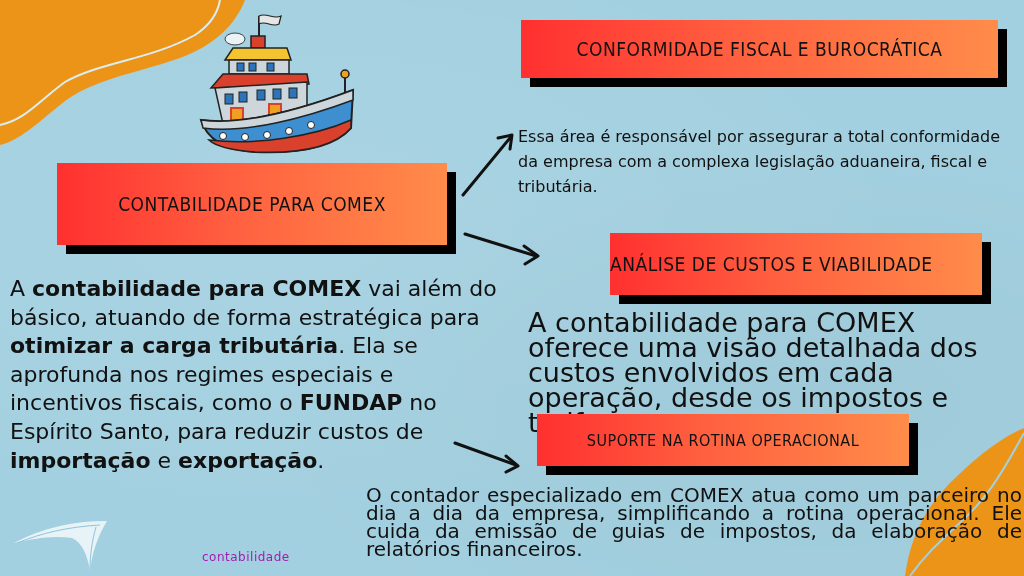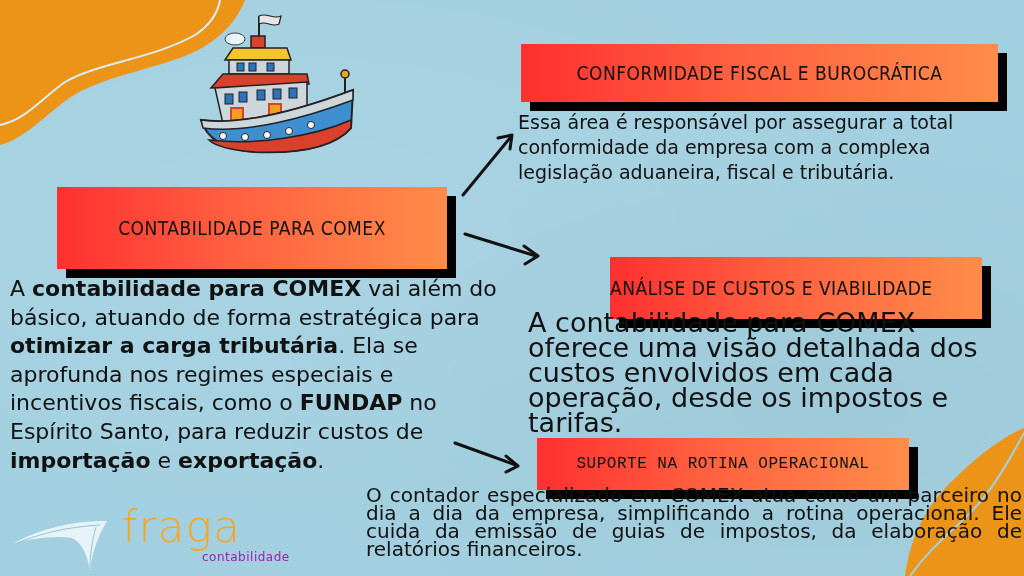--- a/index.html
+++ b/index.html
@@ -5,21 +5,21 @@
   html, body { margin:0; padding:0; }
   body { width:1024px; height:576px; overflow:hidden; position:relative;
          background:#a3d0e0; font-family:"DejaVu Sans", sans-serif; color:#111; }
   .bg-tex { position:absolute; inset:0;
             background:radial-gradient(ellipse at 30% 40%, rgba(255,255,255,0.08), transparent 60%),
                        radial-gradient(ellipse at 80% 70%, rgba(0,0,0,0.03), transparent 50%); }
   .blob { position:absolute; }
   .banner { position:absolute; box-sizing:border-box; display:flex; align-items:center; justify-content:center;
             background:linear-gradient(90deg, #ff3030 0%, #ff6040 45%, #ff8c4a 100%);
             box-shadow:9px 9px 0 #000; font-family:"DejaVu Sans Condensed","DejaVu Sans", sans-serif;
-            text-transform:uppercase; color:#111; font-weight:normal; letter-spacing:0.5px;margin-top:24px; }
+            text-transform:uppercase; color:#111; font-weight:normal; letter-spacing:0.5px; }
   .para { position:absolute; line-height:1.2; }
   .para b { font-weight:bold; }
   .arrow { position:absolute; overflow:visible; }
   .logo { position:absolute; left:12px; top:505px; width:310px; height:65px; }
   .logo-word { position:absolute; left:110px; top:0px; font-family:"DejaVu Sans", sans-serif;
                font-size:44px; color:#f5a623; font-weight:300; letter-spacing:1px; line-height:1; }
   .logo-sub { position:absolute; left:190px; top:45px; font-size:12px; color:#a21caf; letter-spacing:0.5px; }
 </style>
 </head>
 <body>
@@ -79,32 +79,32 @@
   <span>Contabilidade para COMEX</span>
 </div>
 
 <div class="para" style="left:10px;top:275px;width:500px;font-size:22px;line-height:28.6px;">
   <span>A </span><b>contabilidade para COMEX</b><span> vai além do básico, atuando de forma estratégica para </span><b>otimizar a carga tributária</b><span>. Ela se aprofunda nos regimes especiais e incentivos fiscais, como o </span><b>FUNDAP</b><span> no Espírito Santo, para reduzir custos de </span><b>importação</b><span> e </span><b>exportação</b><span>.</span>
 </div>
 
 <div class="banner" style="left:521px;top:20px;width:477px;height:58px;font-size:19px;">
   <span>Conformidade fiscal e burocrática</span>
 </div>
-<div class="para" style="left:518px;top:110px;width:490px;font-size:19px;line-height:25px;font-weight:500;">
+<div class="para" style="left:518px;top:124px;width:490px;font-size:16px;line-height:25px;font-weight:500;">
   <span>Essa área é responsável por assegurar a total conformidade da empresa com a complexa legislação aduaneira, fiscal e tributária.</span>
 </div>
 
 <div class="banner" style="left:610px;top:233px;width:372px;height:62px;font-size:19px;justify-content:flex-start;">
   <span>Análise de custos e viabilidade</span>
 </div>
 <div class="para" style="left:528px;top:310px;width:480px;font-size:27px;line-height:25px;">
   <span>A contabilidade para COMEX oferece uma visão detalhada dos custos envolvidos em cada operação, desde os impostos e tarifas.</span>
 </div>
 
-<div class="banner" style="left:537px;top:414px;width:372px;height:52px;font-size:16px;font-family:Liberation Mono, monospace;">
+<div class="banner" style="left:537px;top:414px;width:372px;height:52px;font-size:16px;">
   <span>Suporte na rotina operacional</span>
 </div>
 <div class="para" style="left:366px;top:486px;width:656px;font-size:20px;line-height:18px;text-align:justify;">
   <span>O contador especializado em COMEX atua como um parceiro no dia a dia da empresa, simplificando a rotina operacional. Ele cuida da emissão de guias de impostos, da elaboração de relatórios financeiros.</span>
 </div>
 
 <svg class="arrow" style="left:460px;top:130px" width="60" height="70" viewBox="0 0 60 70">
   <line x1="3" y1="65" x2="50" y2="8" stroke="#111" stroke-width="3" stroke-linecap="round"></line>
   <path d="M38 8 L52 5 L50 19" fill="none" stroke="#111" stroke-width="3" stroke-linecap="round" stroke-linejoin="round"></path>
 </svg>
@@ -116,15 +116,14 @@
   <line x1="3" y1="3" x2="64" y2="25" stroke="#111" stroke-width="3" stroke-linecap="round"></line>
   <path d="M54 16 L66 26 L54 32" fill="none" stroke="#111" stroke-width="3" stroke-linecap="round" stroke-linejoin="round"></path>
 </svg>
 
 <div class="logo">
   <svg style="position:absolute;left:0;top:8px" width="100" height="60" viewBox="0 0 100 60">
     <path d="M2 30 C30 15 60 8 95 8 C85 25 80 40 78 58 C75 40 70 30 60 25 C40 22 20 26 2 30 Z" fill="#eef6f9" opacity="0.9"></path>
     <path d="M5 30 C30 20 55 14 88 12" stroke="#8fc4da" stroke-width="1" fill="none"></path>
     <path d="M84 14 C80 28 78 42 78 56" stroke="#8fc4da" stroke-width="1" fill="none"></path>
   </svg>
-  <span class="logo-word">fraga</span>
   <span class="logo-sub">contabilidade</span>
 </div>
 
 </body></html>

